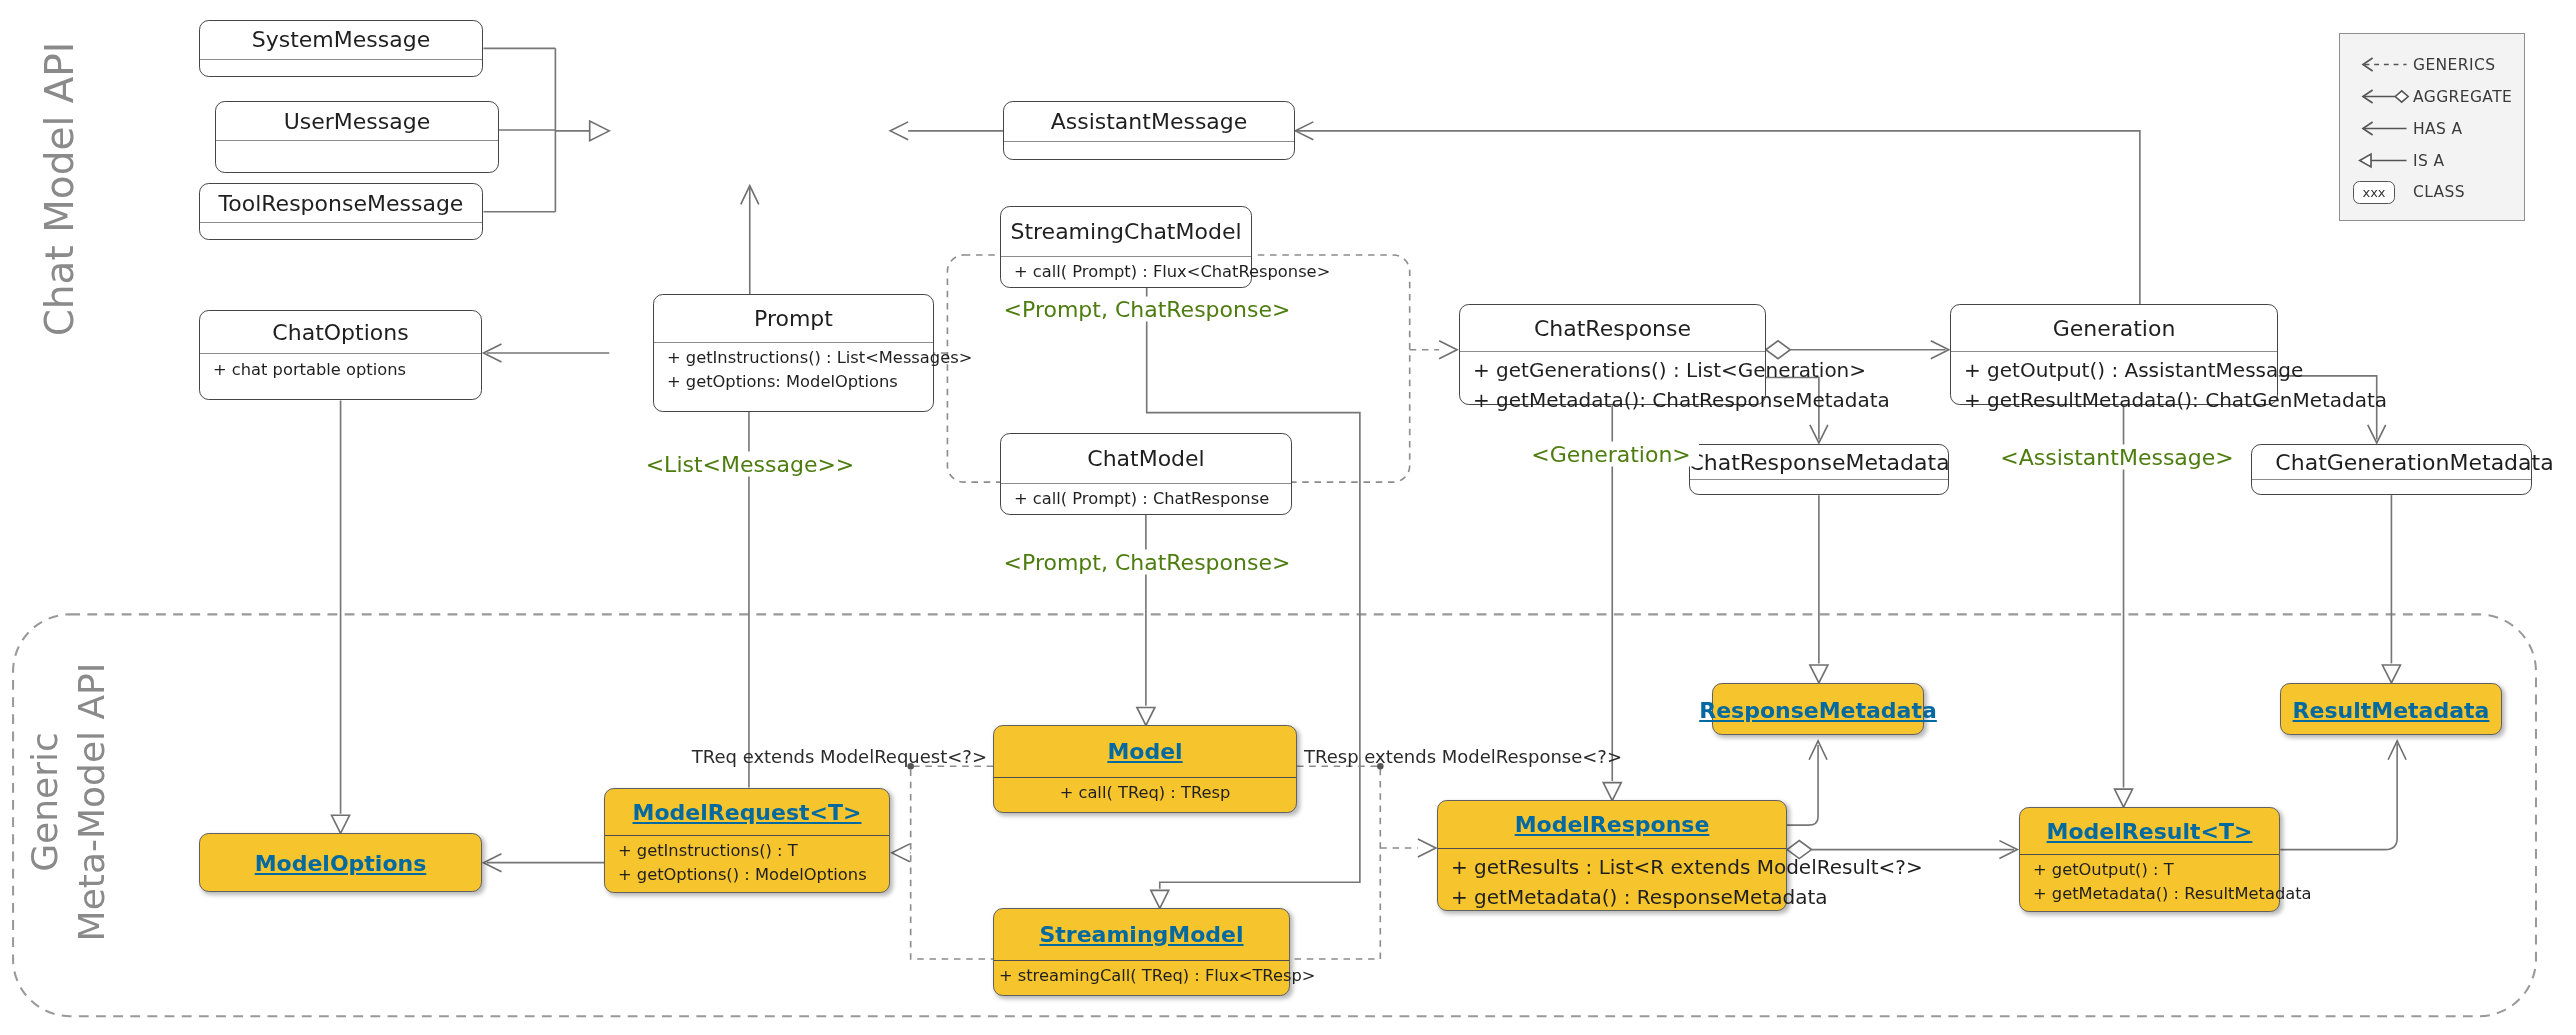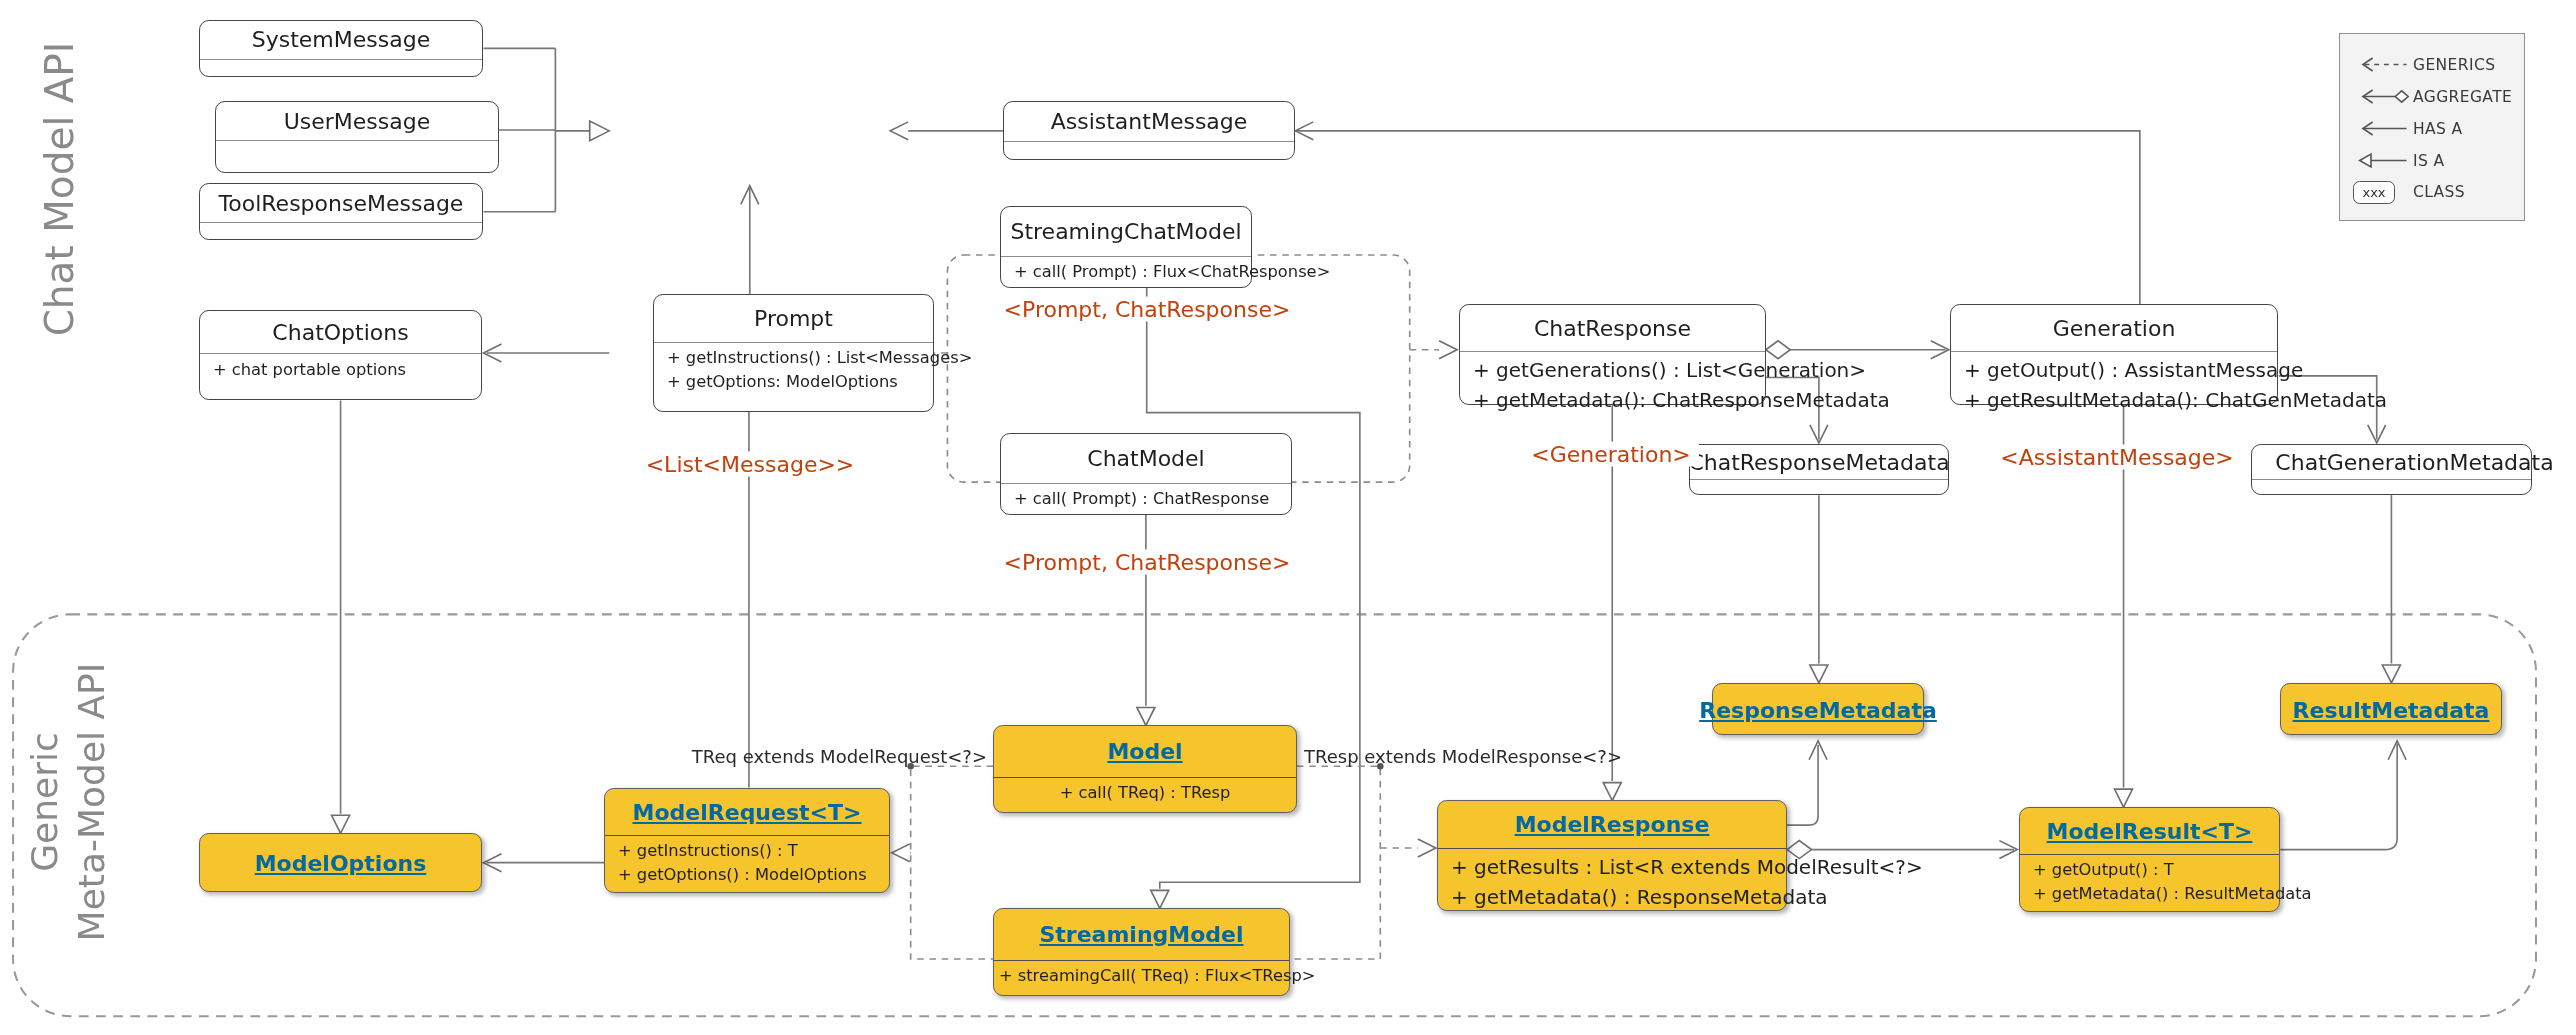--- a/index.html
+++ b/index.html
@@ -19,21 +19,21 @@
     justify-content:center;font-size:22px;color:#1f1f1f;white-space:nowrap;}
   .uml-box .divider{position:absolute;left:0;right:0;border-top:1.6px solid #8d8d8d;}
   .uml-box .methods{position:absolute;left:13px;right:4.9px;color:#1f1f1f;font-size:16.3px;
     line-height:1.5;white-space:nowrap;}
   .uml-box.small-methods .methods{font-size:20px;}
   .uml-box.yellow{background:var(--accent,#f6c42d);border-color:#606060;
     box-shadow:2.5px 2.5px 4.1px rgba(0,0,0,.28);}
   .uml-box.yellow .title{font-weight:bold;color:#0369a1;text-decoration:underline;}
   .uml-box.yellow .divider{border-top-color:#4e4e4e;}
   .uml-box.center-methods .methods{left:4.9px;text-align:center;}
-  .type-label{position:absolute;transform:translate(-50%,-50%);font-size:22px;color:#c2410c;
+  .type-label{position:absolute;transform:translate(-50%,-50%);font-size:22px;color:#4d7c0f;
     background:#fff;padding:0 8.2px;white-space:nowrap;}
   .free-label{position:absolute;font-size:18px;color:#2a2a2a;white-space:nowrap;
     transform:translate(0,-50%);background:transparent;padding:0;}
   .free-label.align-end{transform:translate(-100%,-50%);}
   .region-label{position:absolute;color:var(--region,#8a8a8a);text-align:center;
     white-space:nowrap;transform:translate(-50%,-50%) rotate(-90deg);}
   .region-label.top{font-size:39px;}
   .region-label.bottom{font-size:36px;line-height:1.3;}
   .legend{position:absolute;left:2339px;top:33px;width:186px;height:188px;
     background:var(--legend-bg,#f3f3f3);border:1.6px solid #8f8f8f;box-sizing:border-box;

